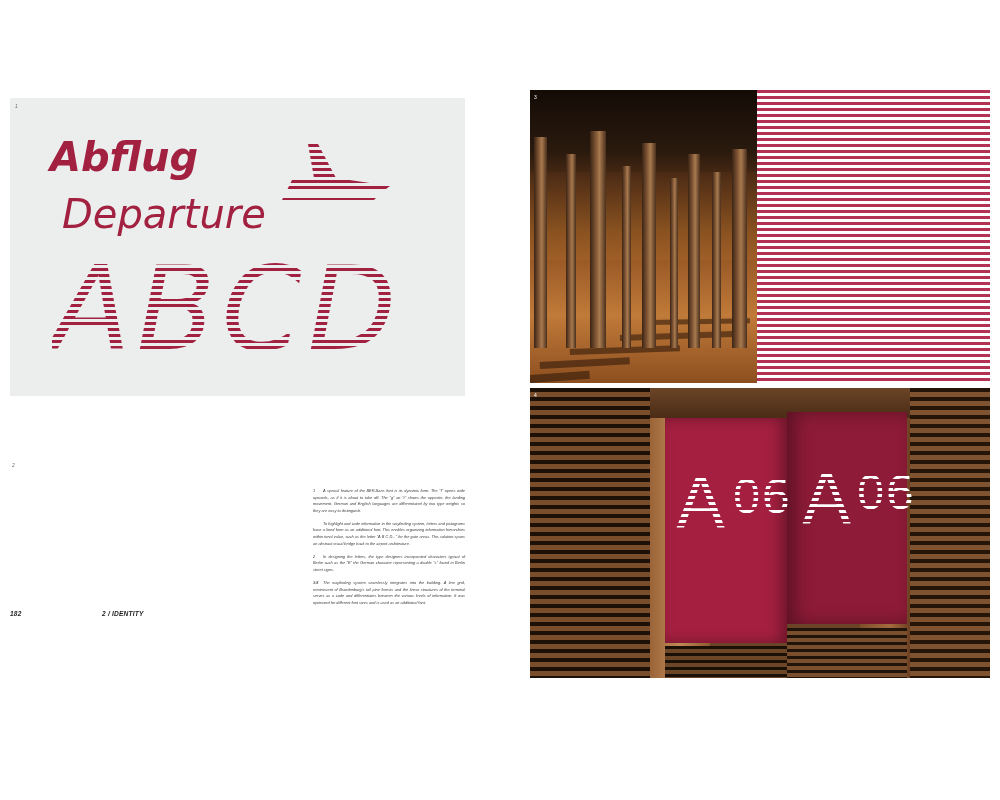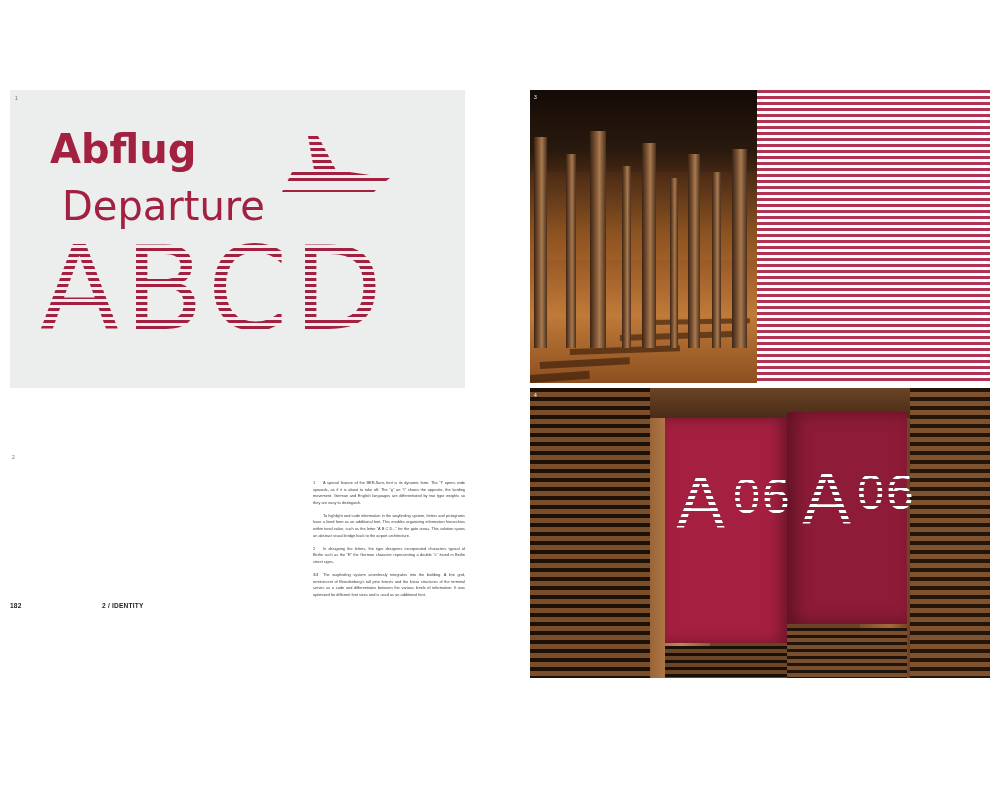--- a/index.html
+++ b/index.html
@@ -14,22 +14,22 @@
   .spread {
     position: relative;
     width: 1000px;
     height: 800px;
     background: #ffffff;
   }
 
   
   .page-left {
     position: absolute;
-    left: 0; top: 0;
-    width: 500px; height: 704px;
+    left: 0; top: 8px;
+    width: 500px; height: 704px; font-style: italic;
   }
   .page-right {
     position: absolute;
     left: 500px; top: 0;
     width: 500px; height: 800px;
   }
 
   
   .fig1 {
     position: absolute;
@@ -73,21 +73,21 @@
   
   .abcd {
     position: absolute;
     left: 30px;
     top: 140px;
     font-family: "DejaVu Sans", sans-serif;
     font-weight: normal;
     font-size: 115px;
     line-height: 118px;
     letter-spacing: 6px;
-    margin: 0;
+    margin: 12px;
     color: #a22040;
     background-image: repeating-linear-gradient(
       to bottom,
       #a22040 0px, #a22040 3px,
       rgba(255,255,255,0) 3px, rgba(255,255,255,0) 6px);
     -webkit-background-clip: text;
     background-clip: text;
     -webkit-text-fill-color: transparent;
     color: transparent;
   }

